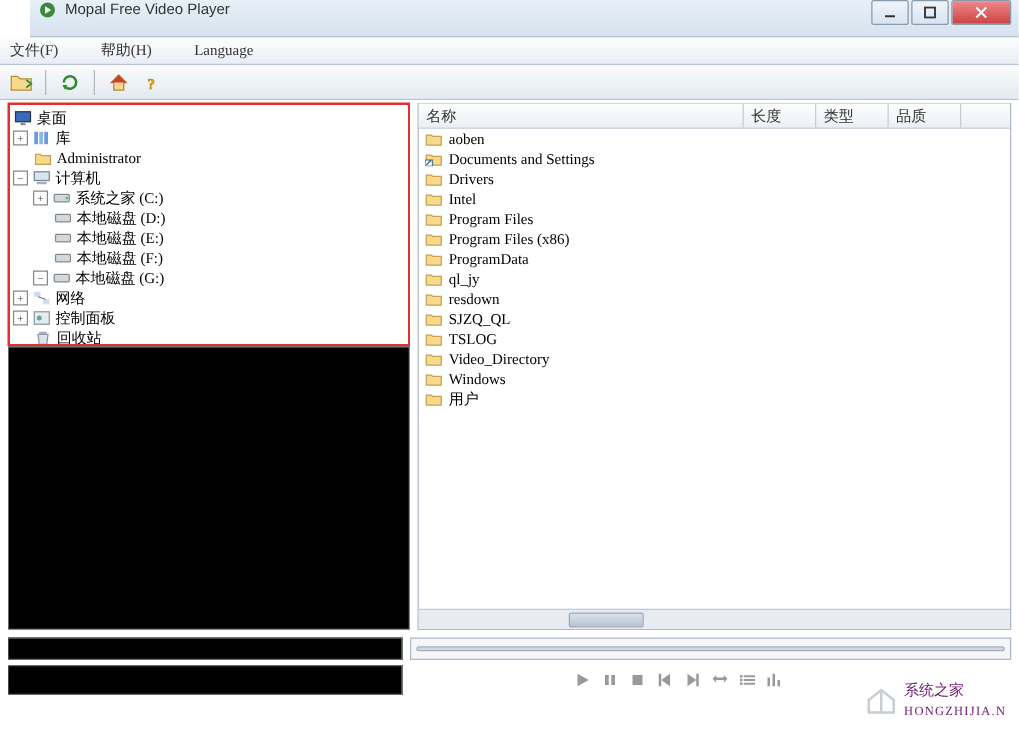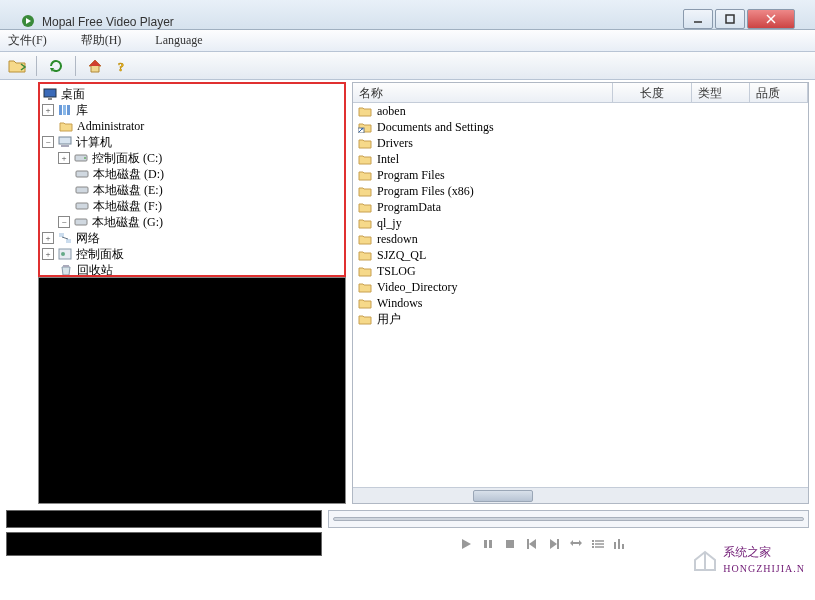--- a/index.html
+++ b/index.html
@@ -1,50 +1,50 @@
 <!DOCTYPE html>
 <html><head>
 <meta charset="utf-8">
 <style>
 * { margin: 0; padding: 0; box-sizing: border-box; font-family: "SimSun", "宋体", serif; font-size: 12px; }
 body { background: #fff; width: 815px; height: 600px; overflow: hidden; position: relative; }
 
 
-.titlebar { height: 30px; background: linear-gradient(#e8f0f8, #d6e2ee); border-bottom: 1px solid #a0b0c0; display: flex; align-items: flex-end; padding: 0 20px; }
+.titlebar { height: 30px; background: linear-gradient(#e8f0f8, #d6e2ee); border-bottom: 1px solid #a0b0c0; display: flex; align-items: flex-start; padding: 0 6px; margin-left: 24px; }
 .titlebar .icon { width: 16px; height: 16px; margin-right: 6px; }
 .titlebar .title { flex: 1; color: #333; font-family: "Microsoft YaHei", sans-serif; }
 .winbtns { display: flex; gap: 2px; }
 .winbtn { width: 30px; height: 20px; border: 1px solid #8a9aad; background: linear-gradient(#f0f4fa, #d8e4f0); display: flex; align-items: center; justify-content: center; cursor: default; border-radius: 2px; }
 .winbtn.close { background: linear-gradient(#e88, #c44); color: #fff; width: 48px; }
 .winbtn svg { width: 10px; height: 10px; }
 
 
 .menubar { height: 22px; background: linear-gradient(#fdfdfe, #e8eef6); border-bottom: 1px solid #b8c4d4; display: flex; align-items: center; padding: 0 4px; gap: 26px; }
 .menubar span { color: #333; padding: 2px 4px; cursor: default; }
 
 
 .toolbar { height: 28px; background: linear-gradient(#fafbfc, #e4eaf2); border-bottom: 1px solid #b8c4d4; display: flex; align-items: center; padding: 0 6px; gap: 6px; }
 .toolbtn { width: 22px; height: 22px; display: flex; align-items: center; justify-content: center; }
 .tool-sep { width: 1px; height: 20px; background: #b0b8c4; margin: 0 2px; }
 
 
 .main { display: flex; height: 426px; padding: 2px 6px; gap: 6px; }
-.leftcol { width: 322px; display: flex; flex-direction: column; margin-left: 32px; }
+.leftcol { width: 322px; display: flex; flex-direction: column; }
 .tree-panel { height: 195px; border: 2px solid #e03030; background: #fff; overflow: auto; padding: 2px; }
 .tree-node { display: flex; align-items: center; height: 16px; white-space: nowrap; font-family: "SimSun", monospace; }
 .tree-toggle { width: 12px; height: 12px; border: 1px solid #888; display: inline-flex; align-items: center; justify-content: center; font-size: 9px; line-height: 1; margin-right: 3px; color: #444; }
 .tree-spacer { display: inline-block; width: 16px; }
 .tree-icon { width: 16px; height: 14px; display: inline-flex; align-items: center; justify-content: center; margin-right: 3px; }
 .black-panel { flex: 1; background: #000; border: 1px solid #888; margin-top: 0; }
 
 .rightcol { flex: 1; border: 1px solid #b0b8c4; background: #fff; display: flex; flex-direction: column; }
 .listhdr { height: 20px; background: linear-gradient(#fdfdfd, #ebeff5); border-bottom: 1px solid #c4ccd8; display: flex; }
 .listhdr .col { border-right: 1px solid #c4ccd8; padding: 2px 6px; color: #333; }
 .col-name { width: 260px; }
-.col-len { width: 58px; margin-left: 21px; }
+.col-len { width: 58px; }
 .col-type { width: 58px; }
 .col-qual { width: 58px; }
 .listbody { flex: 1; overflow: auto; }
 .listrow { display: flex; align-items: center; height: 16px; padding-left: 4px; }
 .listrow .ficon { width: 16px; height: 14px; margin-right: 4px; display: inline-flex; align-items: center; justify-content: center; }
 .list-scroll { height: 16px; background: #e8ecf2; border-top: 1px solid #c4ccd8; display: flex; align-items: center; }
 .list-scroll .thumb { width: 60px; height: 12px; background: linear-gradient(#d8e0ea, #b8c4d4); border: 1px solid #9aa6b6; border-radius: 2px; margin-left: 120px; }
 
 
 .bottom { padding: 4px 6px 6px; }
@@ -175,21 +175,21 @@
       </div>
       <div class="tree-node">
         <span class="tree-spacer"></span>
           <span class="tree-toggle">+</span>
         <span class="tree-icon">
             <svg width="14" height="10" viewBox="0 0 14 10">
               <rect x="1" y="2" width="12" height="6" rx="1" fill="#d0d8e0" stroke="#888"></rect>
               <circle cx="11" cy="5" r="1" fill="#6a6"></circle>
             </svg>
           </span>
-        <span>控制面板 (C:)</span>
+        <span>系统之家 (C:)</span>
       </div>
       <div class="tree-node">
         <span class="tree-spacer"></span>
           <span class="tree-spacer"></span>
         <span class="tree-icon">
             <svg width="14" height="10" viewBox="0 0 14 10">
               <rect x="1" y="2" width="12" height="6" rx="1" fill="#d0d8e0" stroke="#888"></rect>
             </svg>
           </span>
         <span>本地磁盘 (D:)</span>

